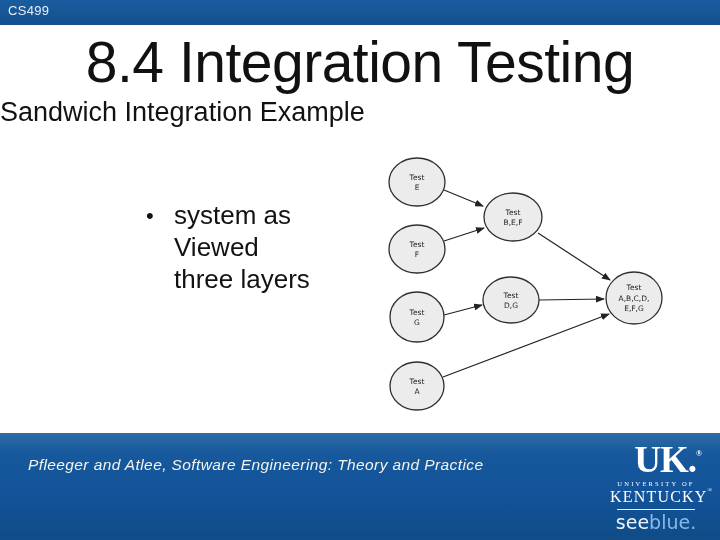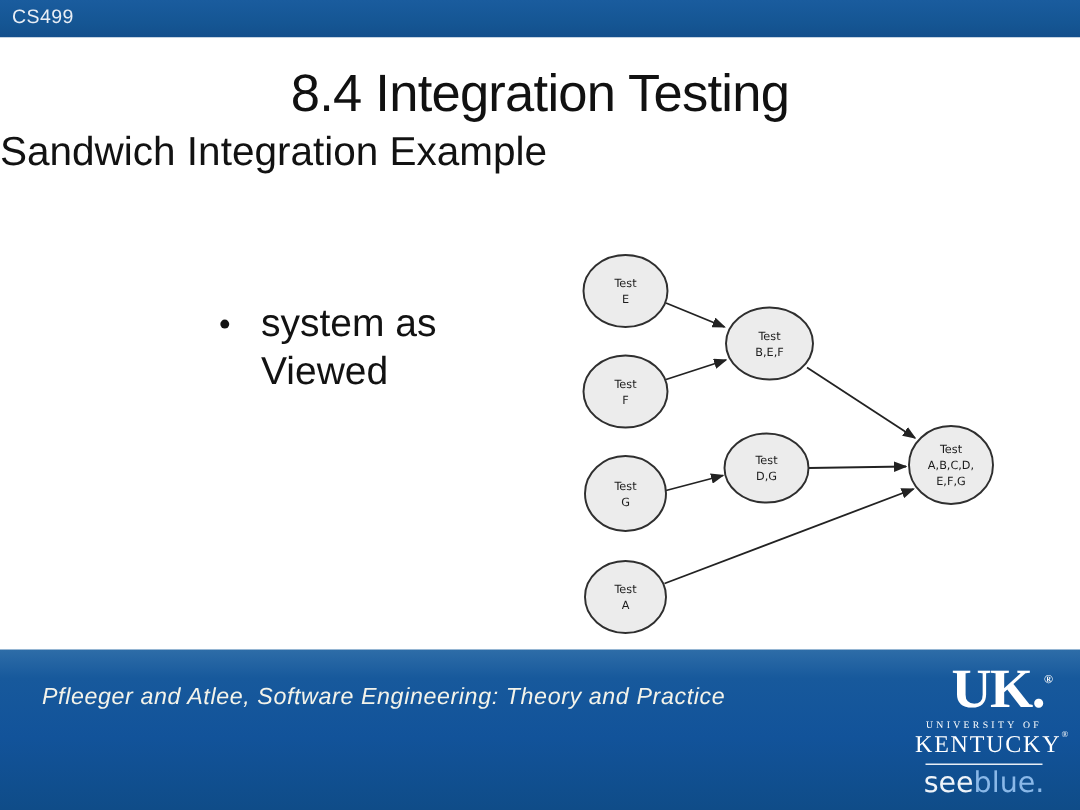--- a/index.html
+++ b/index.html
@@ -26,39 +26,39 @@
   }
   .course{
     position:absolute;left:8px;top:3px;
     color:#e9eef5;font-size:13px;letter-spacing:0.3px;
   }
 
   
   .content{position:absolute;left:0;top:25px;width:720px;height:408px;background:#ffffff;}
 
   .title{
-    margin-top:20px;text-align:center;
-    font-size:35px;font-weight:400;line-height:1.05;
+    margin-top:8px;text-align:center;
+    font-size:57px;font-weight:400;line-height:1.05;
     color:var(--title-color);letter-spacing:-0.5px;
   }
   .subtitle{
     margin-top:4px;text-align:left;
     font-size:27px;font-weight:400;color:#121212;
   }
 
   .bullet-block{
     position:absolute;left:146px;top:174px;width:200px;
     font-size:26px;color:#121212;line-height:32px;
   }
   .bullet-dot{
     position:absolute;left:0;top:1px;font-size:22px;color:#121212;
   }
   .bullet-text{margin-left:28px;}
 
-  .diagram{position:absolute;left:375px;top:139px;width:300px;height:272px;}
+  .diagram{position:absolute;left:375px;top:127px;width:300px;height:272px;}
   .diagram svg{display:block;}
   .diagram text{
     font-family:"DejaVu Sans",sans-serif;font-size:7.5px;fill:#1c1c1c;
     text-anchor:middle;
   }
 
   
   .bottom-band{
     position:absolute;left:0;top:433px;width:720px;height:107px;
     background:linear-gradient(180deg,var(--band-blue-light) 0%,#17599c 18%,#12539a 55%,var(--band-blue-dark) 100%);
@@ -103,20 +103,21 @@
 
   <main class="content">
     <h1 class="title">8.4 Integration Testing</h1>
     <h2 class="subtitle">Sandwich Integration Example</h2>
 
     <div class="bullet-block">
       <span class="bullet-dot">•</span>
       <div class="bullet-text">
         <div>system as</div>
         <div>Viewed</div>
+        <div>three layers</div>
       </div>
     </div>
 
     <figure class="diagram">
       <svg id="diagram-svg" width="300" height="272" viewBox="0 0 300 272" xmlns="http://www.w3.org/2000/svg">
         <defs>
           <marker id="arrow" markerWidth="9" markerHeight="7" refX="8" refY="3.5" orient="auto" markerUnits="userSpaceOnUse">
             <path d="M0,0 L9,3.5 L0,7 Z" fill="#222222"></path>
           </marker>
         </defs>

